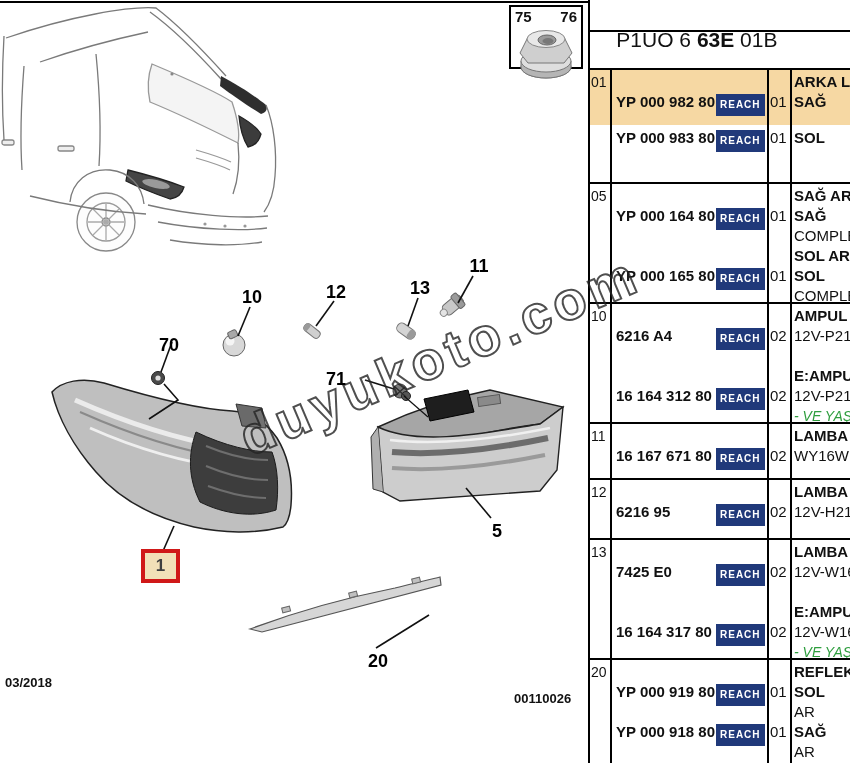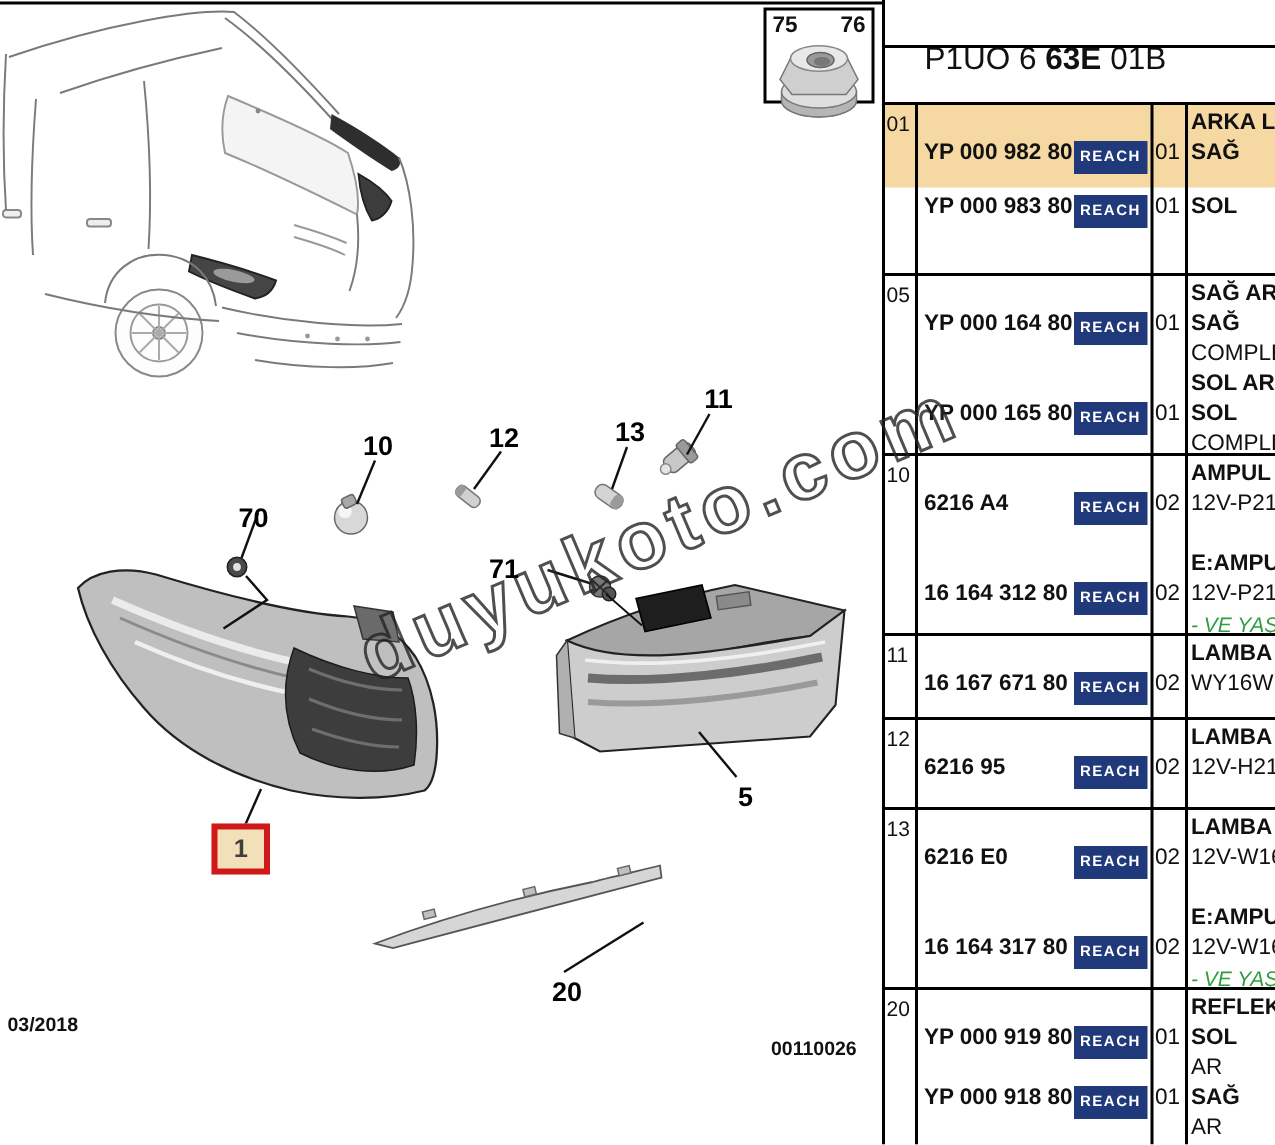--- a/index.html
+++ b/index.html
@@ -321,21 +321,21 @@
       </div>
       <div class="group" style="height: 120px;">
         <div class="tl">
           <div class="c-ref">13</div>
           <div class="c-part"></div>
           <div class="c-qty"></div>
           <div class="c-desc b">LAMBA</div>
         </div>
         <div class="tl">
           <div class="c-ref"></div>
-          <div class="c-part"><span class="pn">6216 E0</span><span class="reach">REACH</span></div>
+          <div class="c-part"><span class="pn">7425 E0</span><span class="reach">REACH</span></div>
           <div class="c-qty">02</div>
           <div class="c-desc">12V-W16W</div>
         </div>
         <div class="tl" style="margin-top: 20px;">
           <div class="c-ref"></div>
           <div class="c-part"></div>
           <div class="c-qty"></div>
           <div class="c-desc b">E:AMPUL</div>
         </div>
         <div class="tl">

